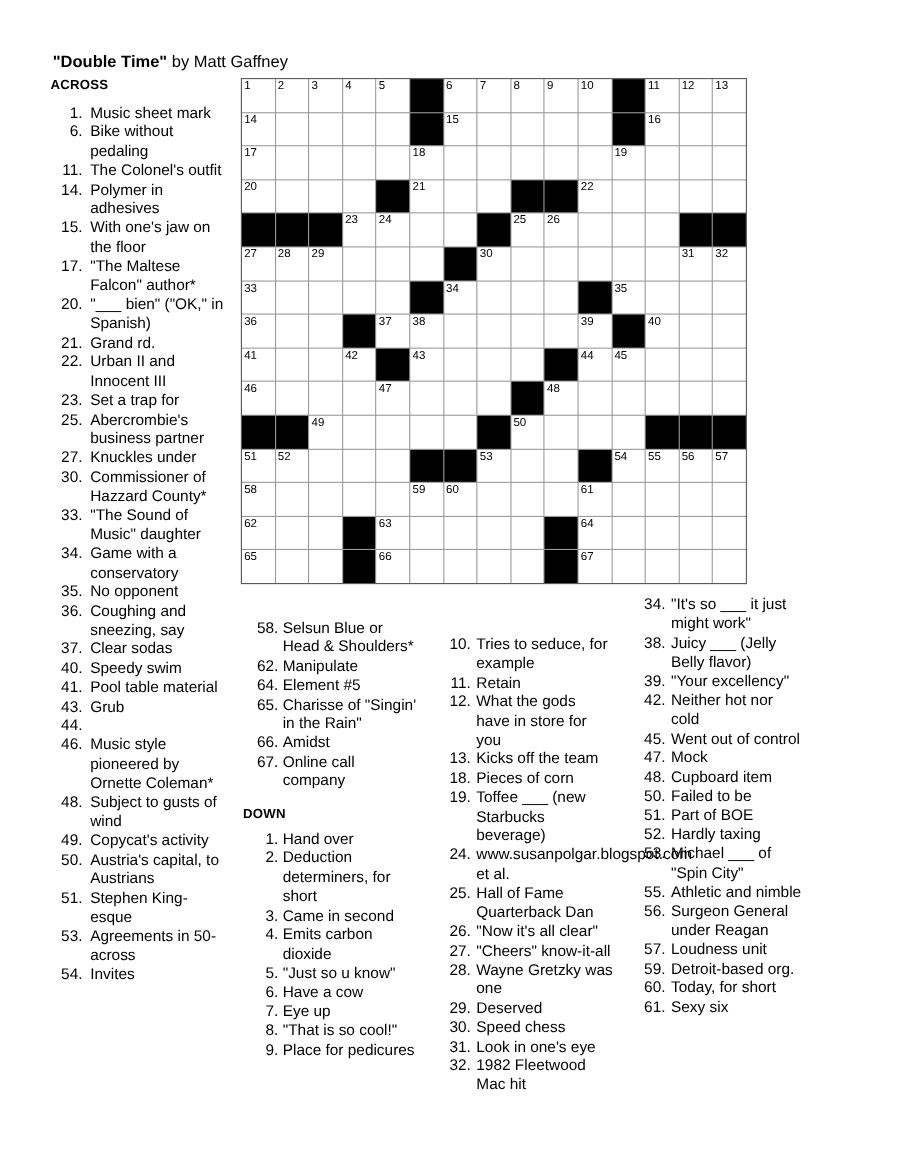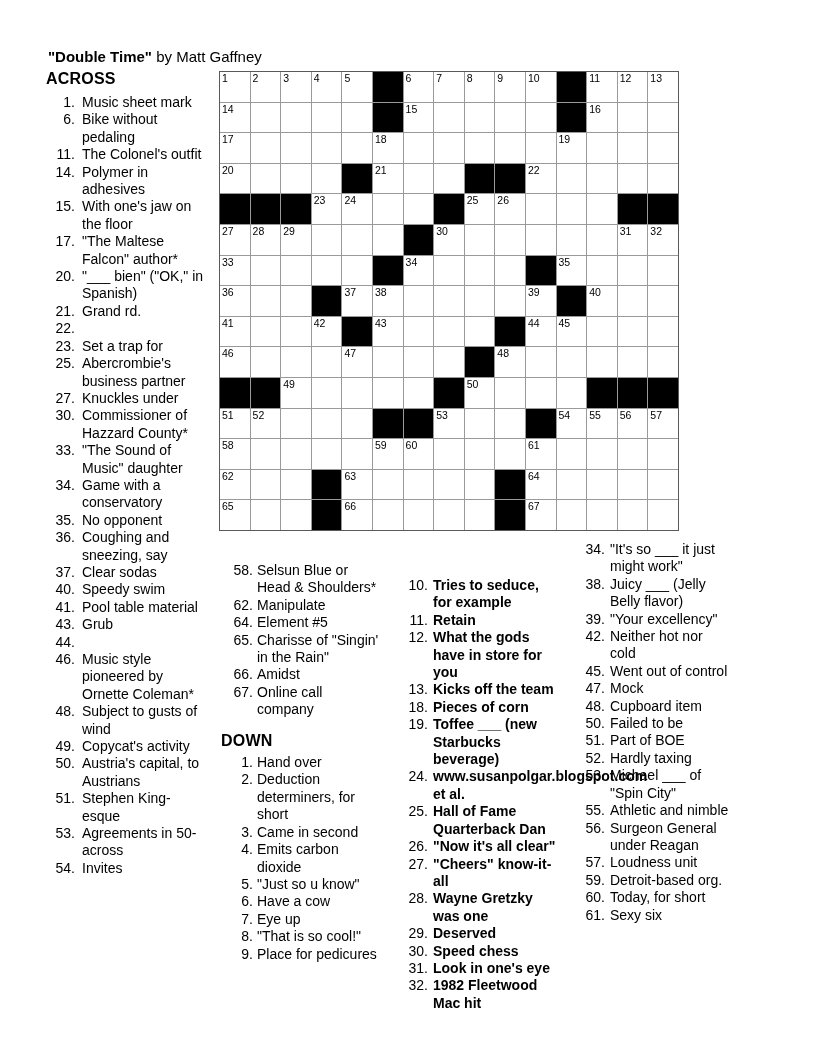--- a/index.html
+++ b/index.html
@@ -11,40 +11,40 @@
     font-family:"Liberation Sans", sans-serif;
     color:#000;
     -webkit-font-smoothing:antialiased;
   }
   .title {
     position:absolute; left:48px; top:48px;
     font-size:15px; line-height:18px; white-space:nowrap;
   }
   .title .b { font-weight:bold; }
   .section-header {
-    font-size:16px; font-weight:bold; letter-spacing:0.2px;
+    font-size:12px; font-weight:bold; letter-spacing:0.2px;
   }
   #acrossHeader { position:absolute; left:46px; top:70px; }
   .cluecol {
     position:absolute;
     font-size:14px; line-height:17.4px;
   }
   #col1 { left:47px;  top:94px;  }
   #col2 { left:228px; top:562px; }
   #col3 { left:402px; top:541px;margin-top:36px; }
   #col4 { left:579px; top:541px; }
   .clue { display:flex; align-items:flex-start; }
   .cn { flex:0 0 auto; text-align:right; white-space:nowrap; }
   .ct { flex:0 0 auto; }
   #col1 .cn { width:28px; margin-right:7px; }
   #col1 .ct { width:126px; }
   #col2 .cn { width:25px; margin-right:4px; }
   #col2 .ct { width:123px; }
   #col3 .cn { width:26px; margin-right:5px; }
-  #col3 .ct { width:124px;font-weight:bold; }
+  #col3 .ct { width:124px; }
   #col4 .cn { width:26px; margin-right:5px; }
   #col4 .ct { width:120px; }
   #downHeader { margin:13px 0 5px -7px; }
   #grid {
     position:absolute; left:219px; top:71px;
     display:grid;
     grid-template-columns:repeat(15, 29.6px);
     grid-template-rows:repeat(15, 29.6px);
     gap:1px;
     background:#9a9a9a;
@@ -455,20 +455,21 @@
     <div class="clue">
       <span class="cn">20.</span>
       <div class="ct">"___ bien" ("OK," in Spanish)</div>
     </div>
     <div class="clue">
       <span class="cn">21.</span>
       <div class="ct">Grand rd.</div>
     </div>
     <div class="clue">
       <span class="cn">22.</span>
+      <div class="ct">Urban II and Innocent III</div>
     </div>
     <div class="clue">
       <span class="cn">23.</span>
       <div class="ct">Set a trap for</div>
     </div>
     <div class="clue">
       <span class="cn">25.</span>
       <div class="ct">Abercrombie's business partner</div>
     </div>
     <div class="clue">

